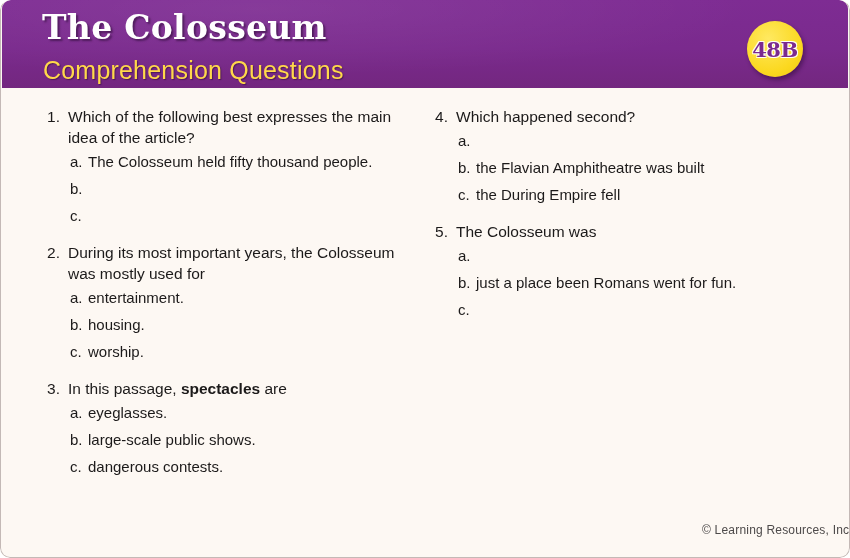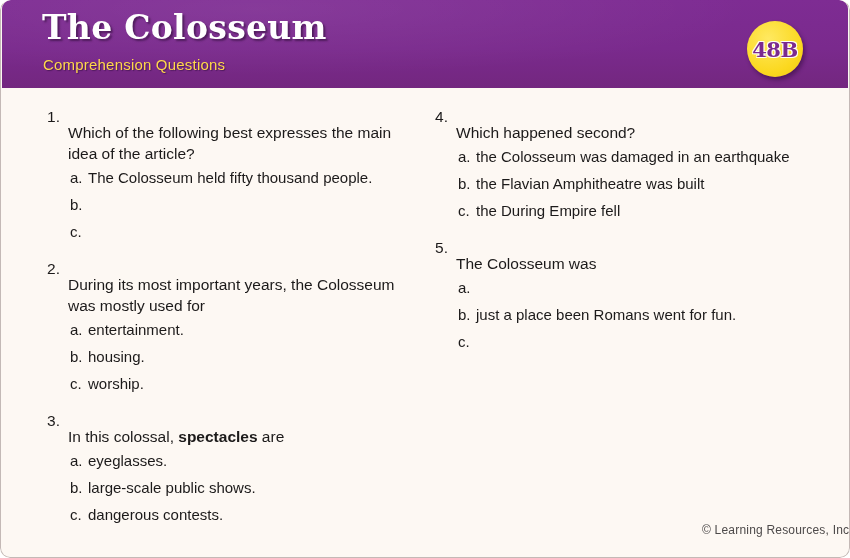--- a/index.html
+++ b/index.html
@@ -67,21 +67,21 @@
     text-shadow: 2px 2px 2px rgba(40,10,50,0.55);
     white-space: nowrap;
   }
 
   .subtitle {
     position: absolute;
     left: 41px;
     top: 56px;
     color: #ffd84a;
     font-family: "Liberation Sans", sans-serif;
-    font-size: 15px;
+    font-size: 25px;
     letter-spacing: 0.2px;
     text-shadow: 1px 1px 1px rgba(40,10,50,0.5);
     white-space: nowrap;
   }
 
   .badge {
     position: absolute;
     left: 745px;
     top: 21px;
     width: 56px;
@@ -139,21 +139,20 @@
   }
   .q-num {
     width: 22px;
     flex: none;
     text-align: right;
     padding-right: 8px;
     box-sizing: content-box;
   }
   .q-text {
     flex: 1;
-    margin-top: 16px;
   }
   .q-text b { font-weight: bold; }
 
   .choices {
     margin-top: 4px;
   }
   .choice {
     display: flex;
     align-items: flex-start;
     font-size: 15px;
@@ -230,21 +229,21 @@
             </div>
             <div class="choice">
               <span class="c-letter">c.</span>
               <span class="c-text">worship.</span>
             </div>
           </div>
         </div>
         <div class="question">
           <div class="q-line">
             <span class="q-num">3.</span>
-            <span class="q-text"><span>In this colossal, </span><b>spectacles</b><span> are</span></span>
+            <span class="q-text"><span>In this passage, </span><b>spectacles</b><span> are</span></span>
           </div>
           <div class="choices">
             <div class="choice">
               <span class="c-letter">a.</span>
               <span class="c-text">eyeglasses.</span>
             </div>
             <div class="choice">
               <span class="c-letter">b.</span>
               <span class="c-text">large-scale public shows.</span>
             </div>
@@ -257,21 +256,20 @@
       </div>
     <div class="column col-right">
         <div class="question">
           <div class="q-line">
             <span class="q-num">4.</span>
             <span class="q-text"><span>Which happened second?</span></span>
           </div>
           <div class="choices">
             <div class="choice">
               <span class="c-letter">a.</span>
-              <span class="c-text">the Colosseum was damaged in an earthquake</span>
             </div>
             <div class="choice">
               <span class="c-letter">b.</span>
               <span class="c-text">the Flavian Amphitheatre was built</span>
             </div>
             <div class="choice">
               <span class="c-letter">c.</span>
               <span class="c-text">the During Empire fell</span>
             </div>
           </div>

